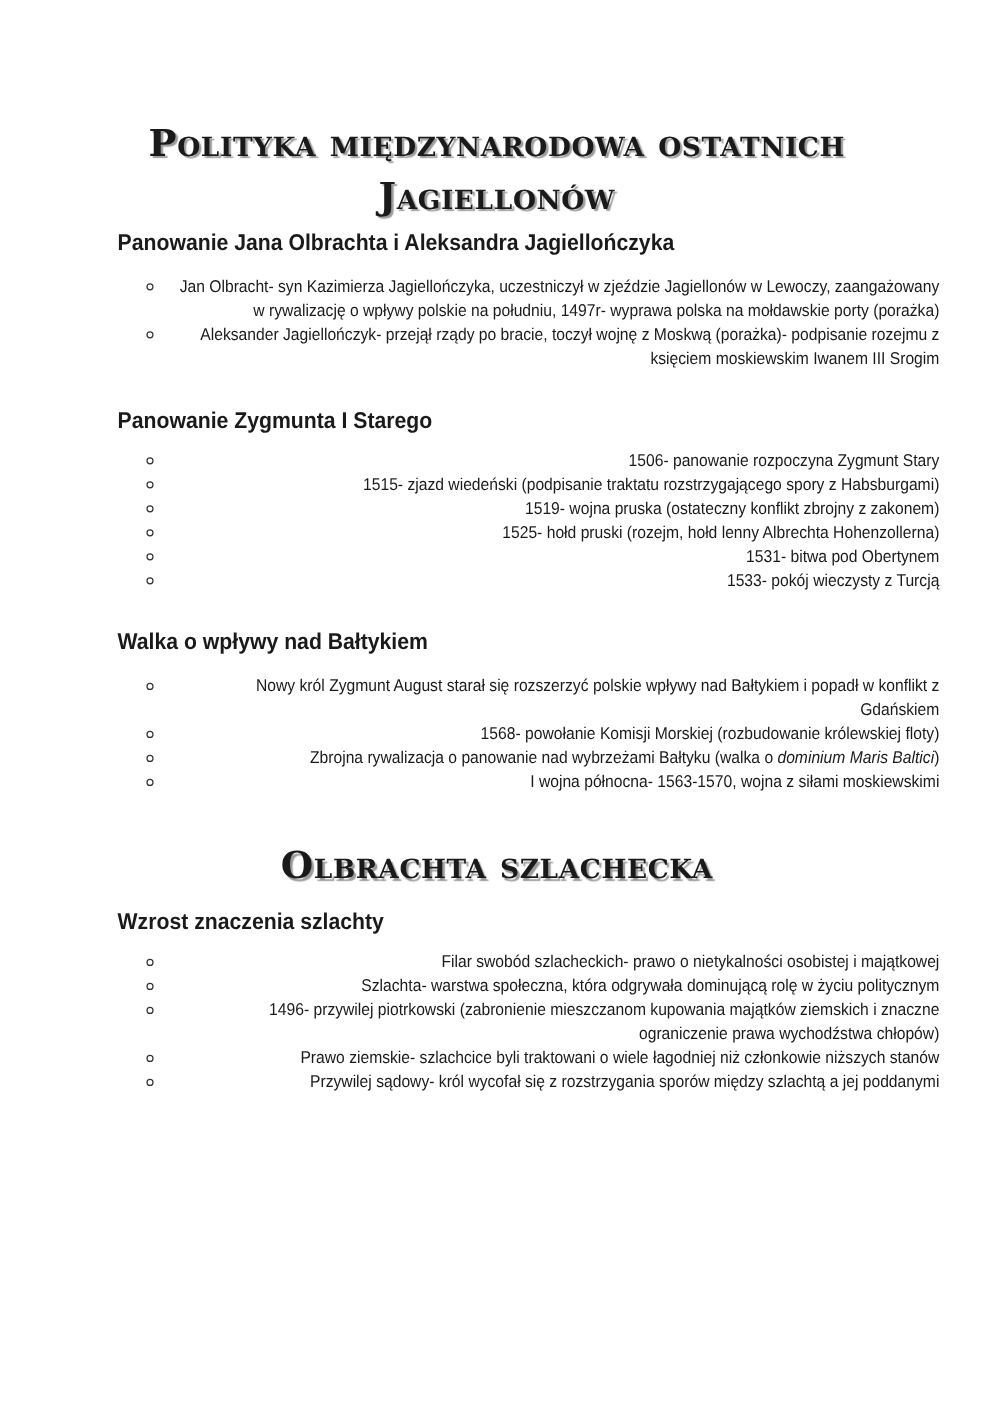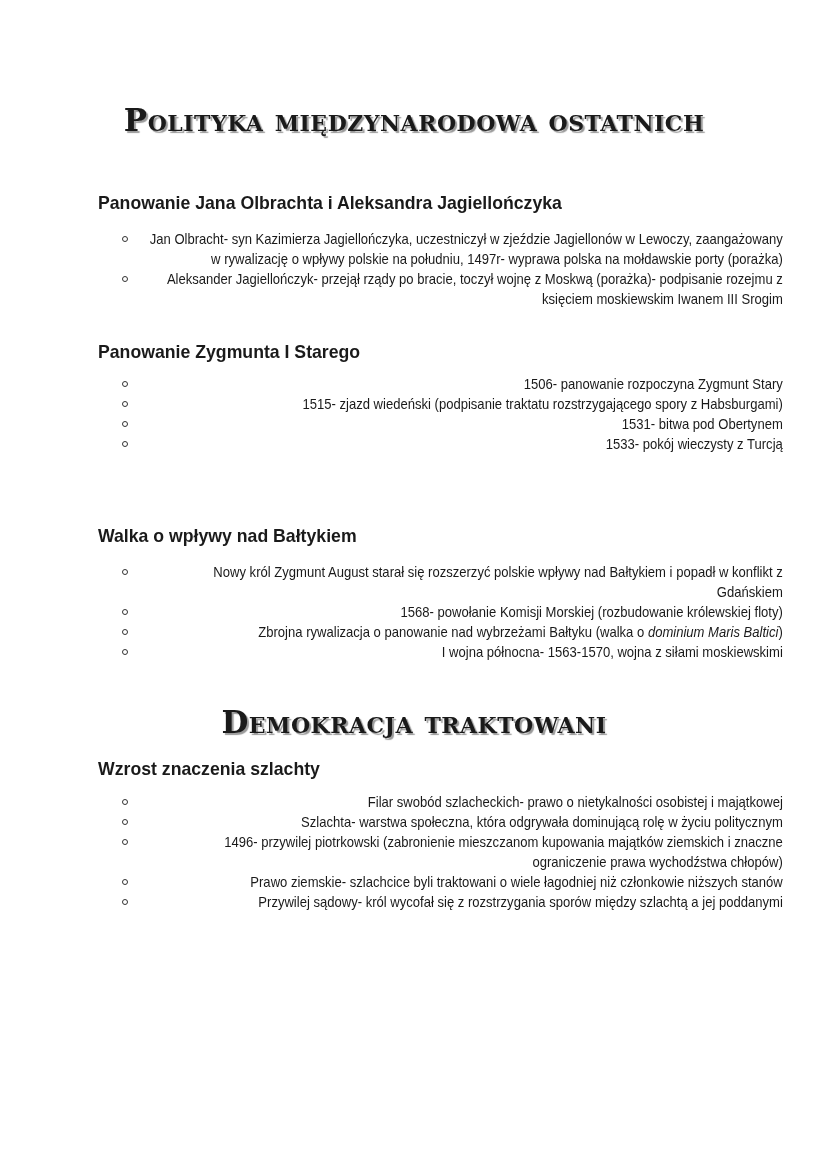--- a/index.html
+++ b/index.html
@@ -85,20 +85,21 @@
     }
     .bullet .text em { font-style: italic; }
   </style>
 </head>
 <body>
 
 <div class="page">
 
   <h1 class="main-title t1">
     <span class="line">Polityka międzynarodowa ostatnich</span>
+    <span class="line">Jagiellonów</span>
   </h1>
 
   <h2 class="section-heading" style="top:191px;">Panowanie Jana Olbrachta i Aleksandra Jagiellończyka</h2>
   <ul class="bullets" style="top:229px;">
     <li class="bullet">
       <span class="marker"></span>
       <span class="text">Jan Olbracht- syn Kazimierza Jagiellończyka, uczestniczył w zjeździe Jagiellonów w Lewoczy, zaangażowany w rywalizację o wpływy polskie na południu, 1497r- wyprawa polska na mołdawskie porty (porażka)</span>
     </li>
     <li class="bullet">
       <span class="marker"></span>
@@ -108,20 +109,28 @@
 
   <h2 class="section-heading" style="top:340px;">Panowanie Zygmunta I Starego</h2>
   <ul class="bullets" style="top:374px;">
     <li class="bullet">
       <span class="marker"></span>
       <span class="text">1506- panowanie rozpoczyna Zygmunt Stary</span>
     </li>
     <li class="bullet">
       <span class="marker"></span>
       <span class="text">1515- zjazd wiedeński (podpisanie traktatu rozstrzygającego spory z Habsburgami)</span>
+    </li>
+    <li class="bullet">
+      <span class="marker"></span>
+      <span class="text">1519- wojna pruska (ostateczny konflikt zbrojny z zakonem)</span>
+    </li>
+    <li class="bullet">
+      <span class="marker"></span>
+      <span class="text">1525- hołd pruski (rozejm, hołd lenny Albrechta Hohenzollerna)</span>
     </li>
     <li class="bullet">
       <span class="marker"></span>
       <span class="text">1531- bitwa pod Obertynem</span>
     </li>
     <li class="bullet">
       <span class="marker"></span>
       <span class="text">1533- pokój wieczysty z Turcją</span>
     </li>
   </ul>
@@ -140,21 +149,21 @@
       <span class="marker"></span>
       <span class="text"><span>Zbrojna rywalizacja o panowanie nad wybrzeżami Bałtyku (walka o </span><em>dominium Maris Baltici</em><span>)</span></span>
     </li>
     <li class="bullet">
       <span class="marker"></span>
       <span class="text">I wojna północna- 1563-1570, wojna z siłami moskiewskimi</span>
     </li>
   </ul>
 
   <h1 class="main-title t2">
-    <span class="line">Demokracja traktowani</span>
+    <span class="line">Olbrachta szlachecka</span>
   </h1>
 
   <h2 class="section-heading" style="top:757px;">Wzrost znaczenia szlachty</h2>
   <ul class="bullets" style="top:792px;">
     <li class="bullet">
       <span class="marker"></span>
       <span class="text">Filar swobód szlacheckich- prawo o nietykalności osobistej i majątkowej</span>
     </li>
     <li class="bullet">
       <span class="marker"></span>

